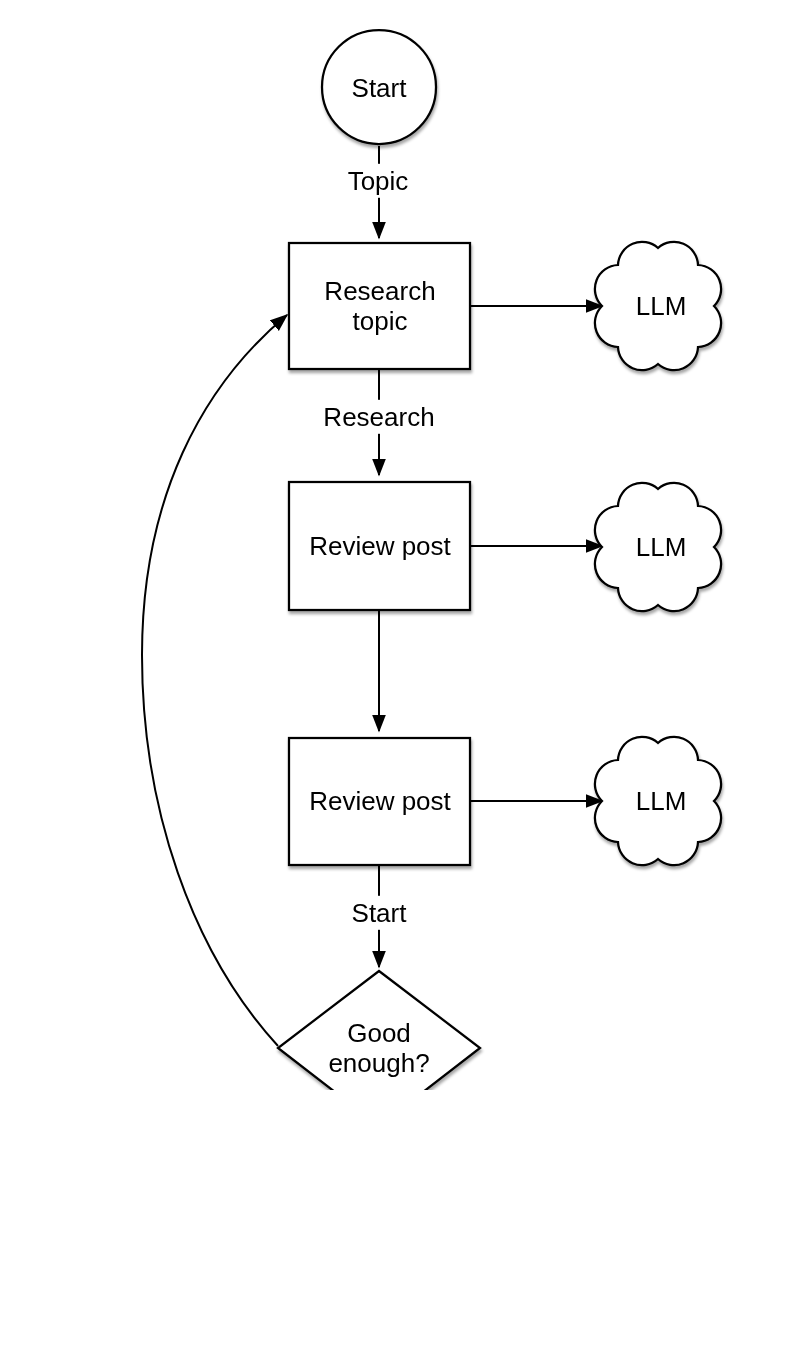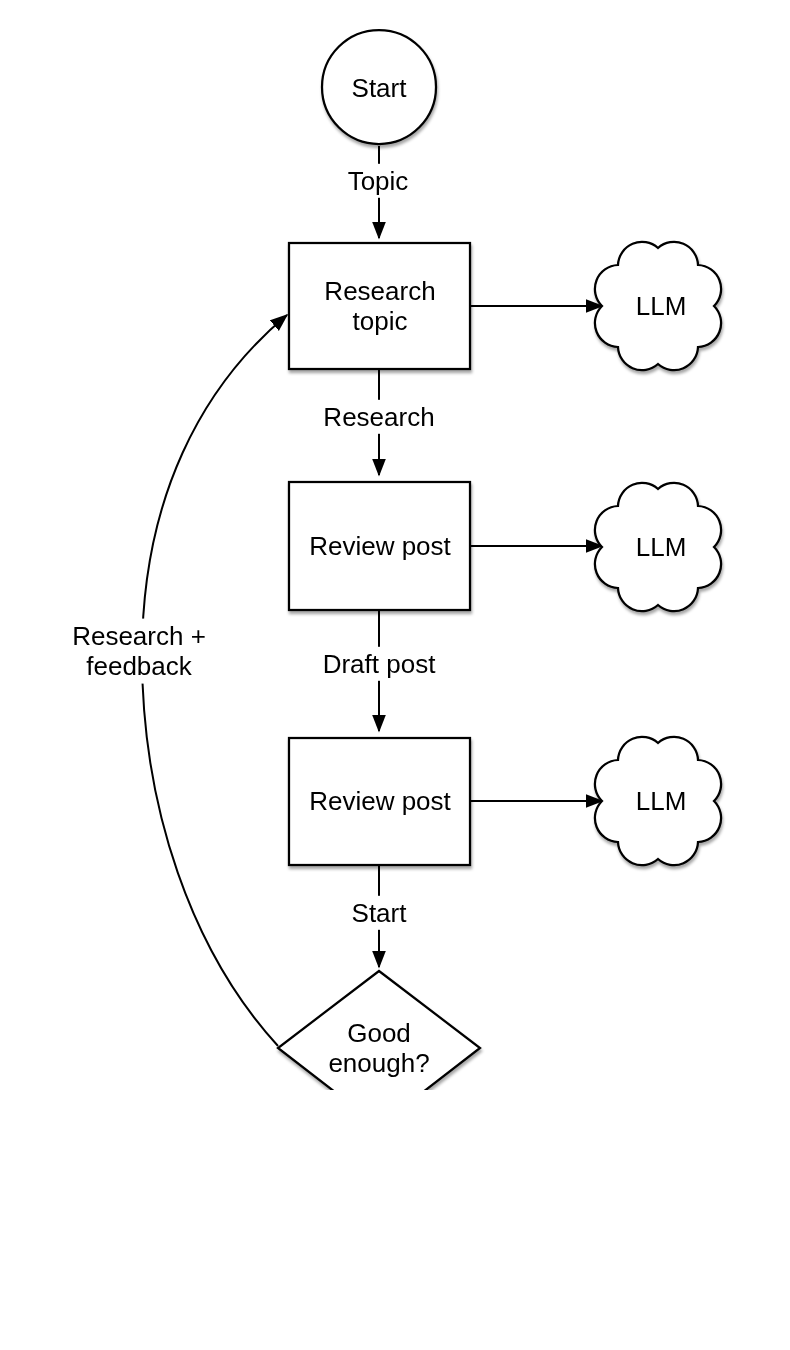--- a/index.html
+++ b/index.html
@@ -97,18 +97,15 @@
   <div class="label" style="left:379px; top:1048px;">Good
 enough?</div>
   <div class="label" style="left:380px; top:801px;">Review post</div>
   <div class="label" style="left:374px; top:1264px;">End</div>
   <div class="label" style="left:661px; top:306px;">LLM</div>
   <div class="label" style="left:661px; top:547px;">LLM</div>
   <div class="label" style="left:661px; top:801px;">LLM</div>
 
   <div class="label edge-label" style="left:378px; top:181px;">Topic</div>
   <div class="label edge-label" style="left:379px; top:417px;">Research</div>
-  <div class="label edge-label" style="left:379px; top:664px;">Draft post</div>
   <div class="label edge-label" style="left:379px; top:913px;">Start</div>
-  <div class="label edge-label" style="left:139px; top:651px;">Research +
-feedback</div>
 
 </div>
 
 </body></html>

